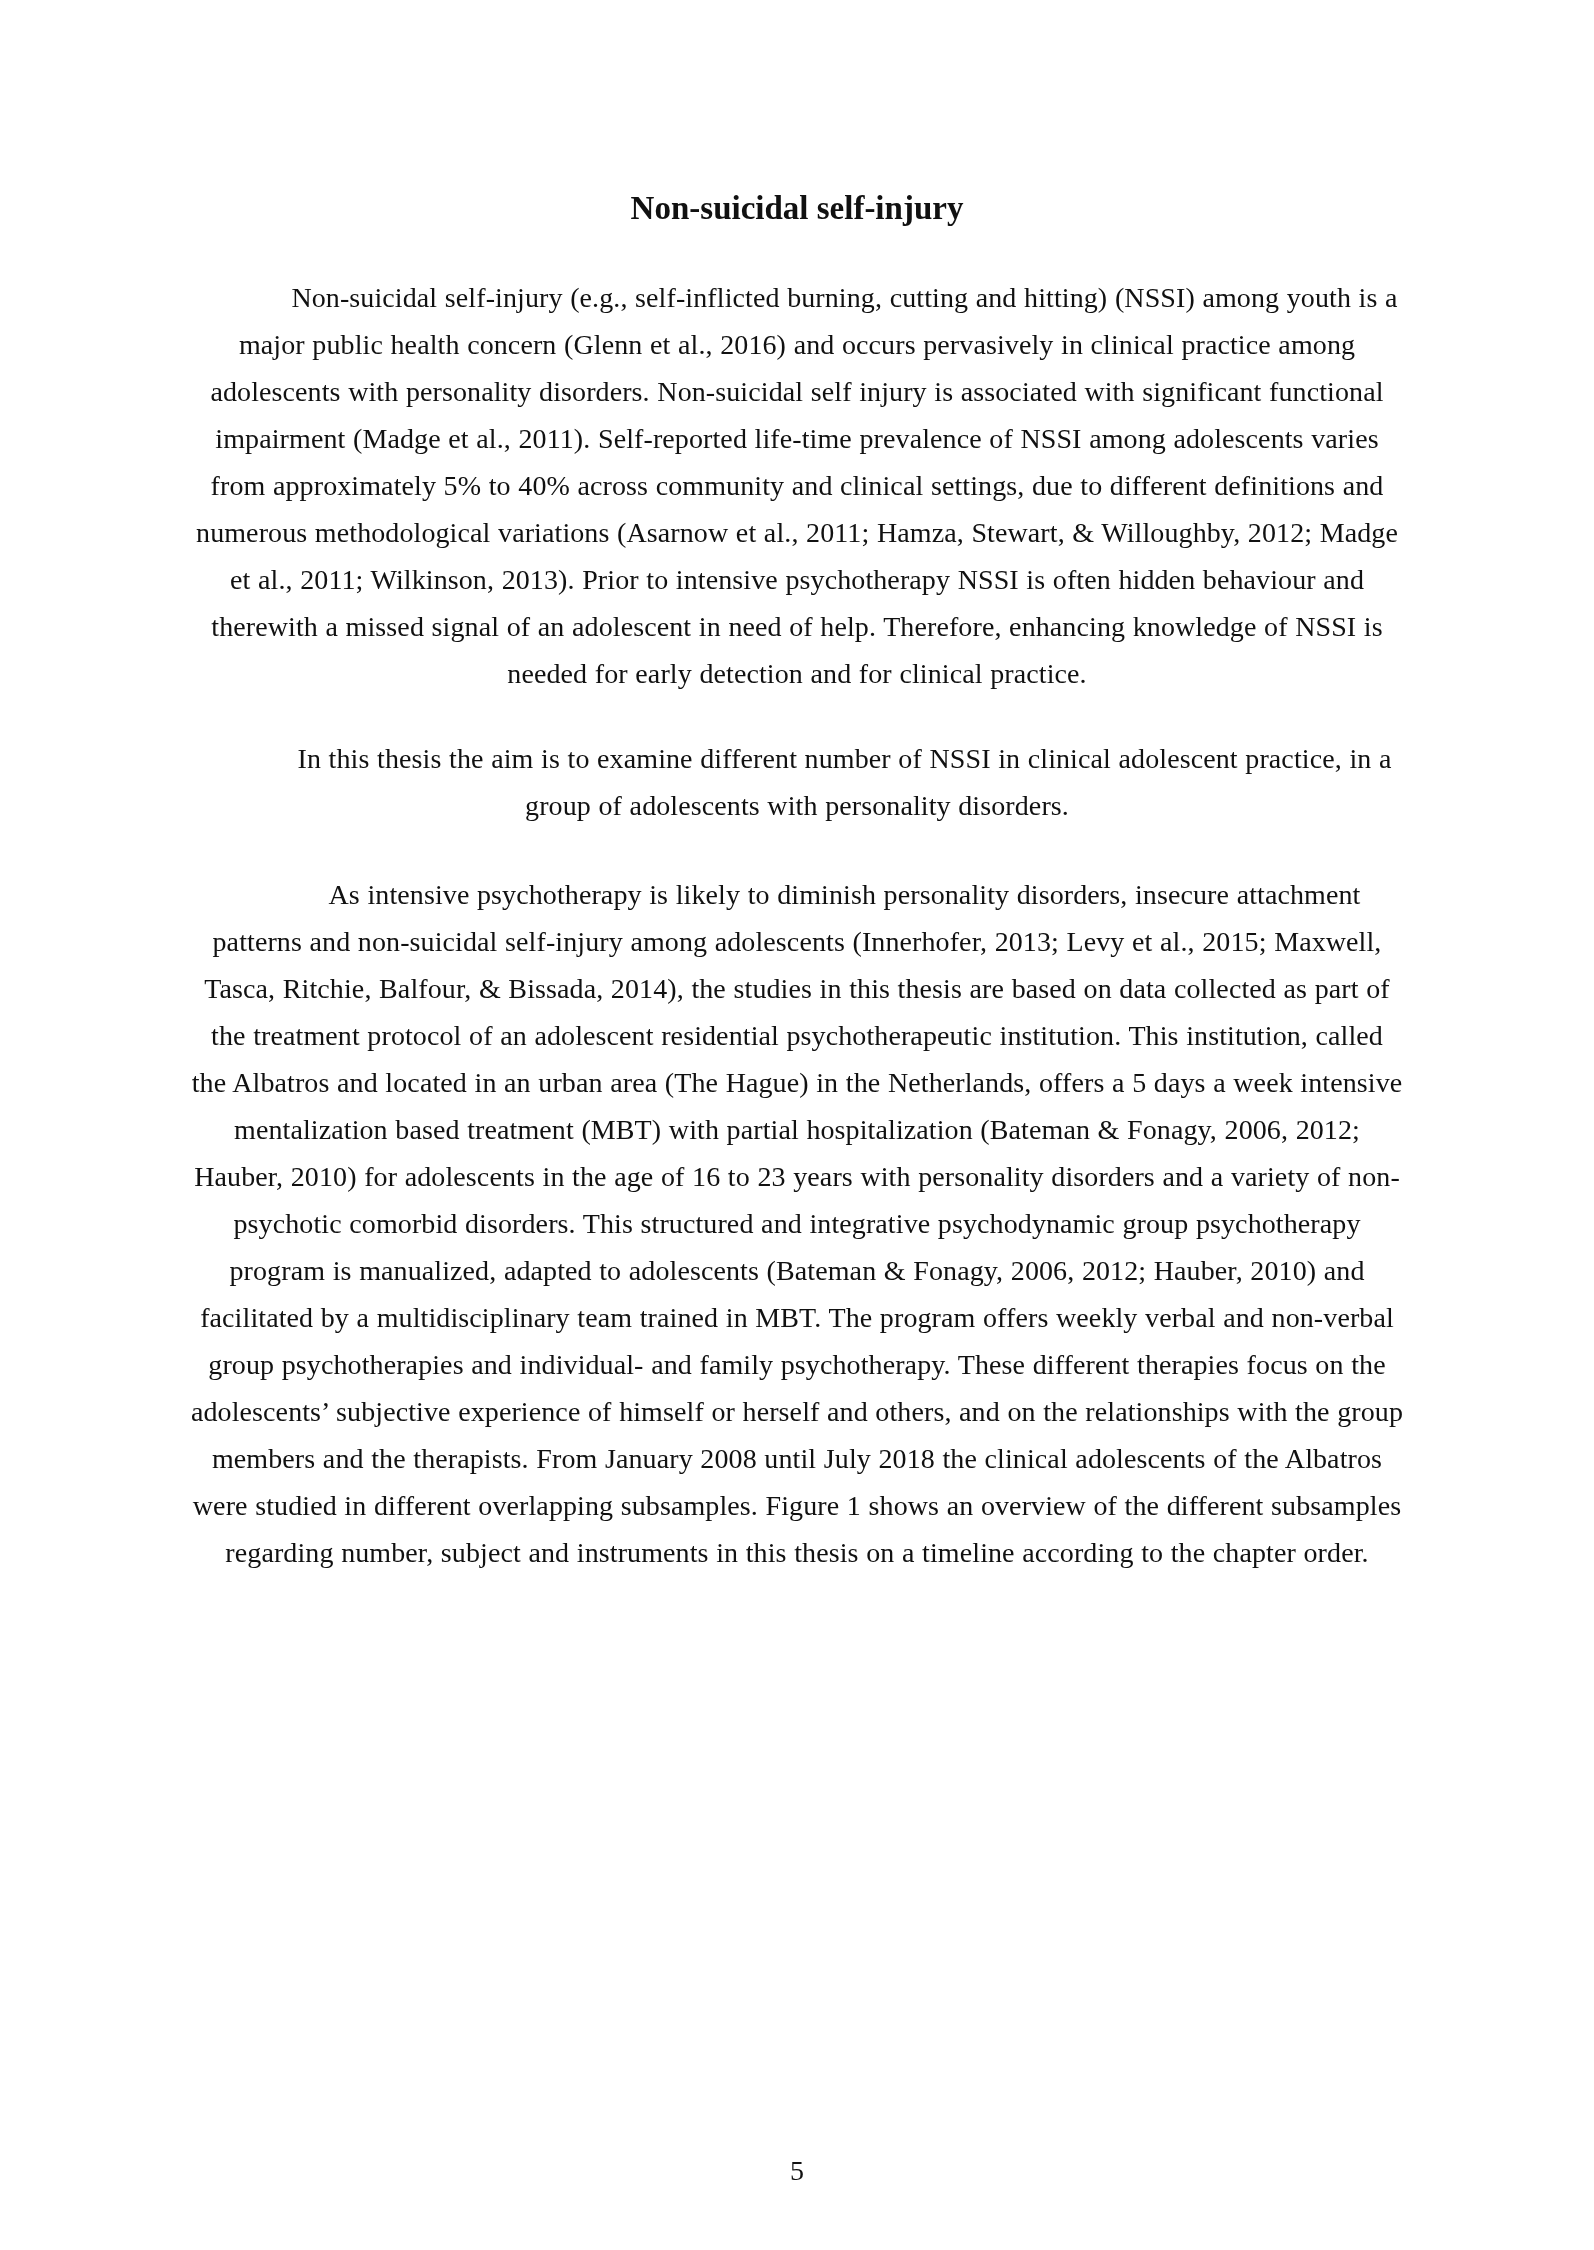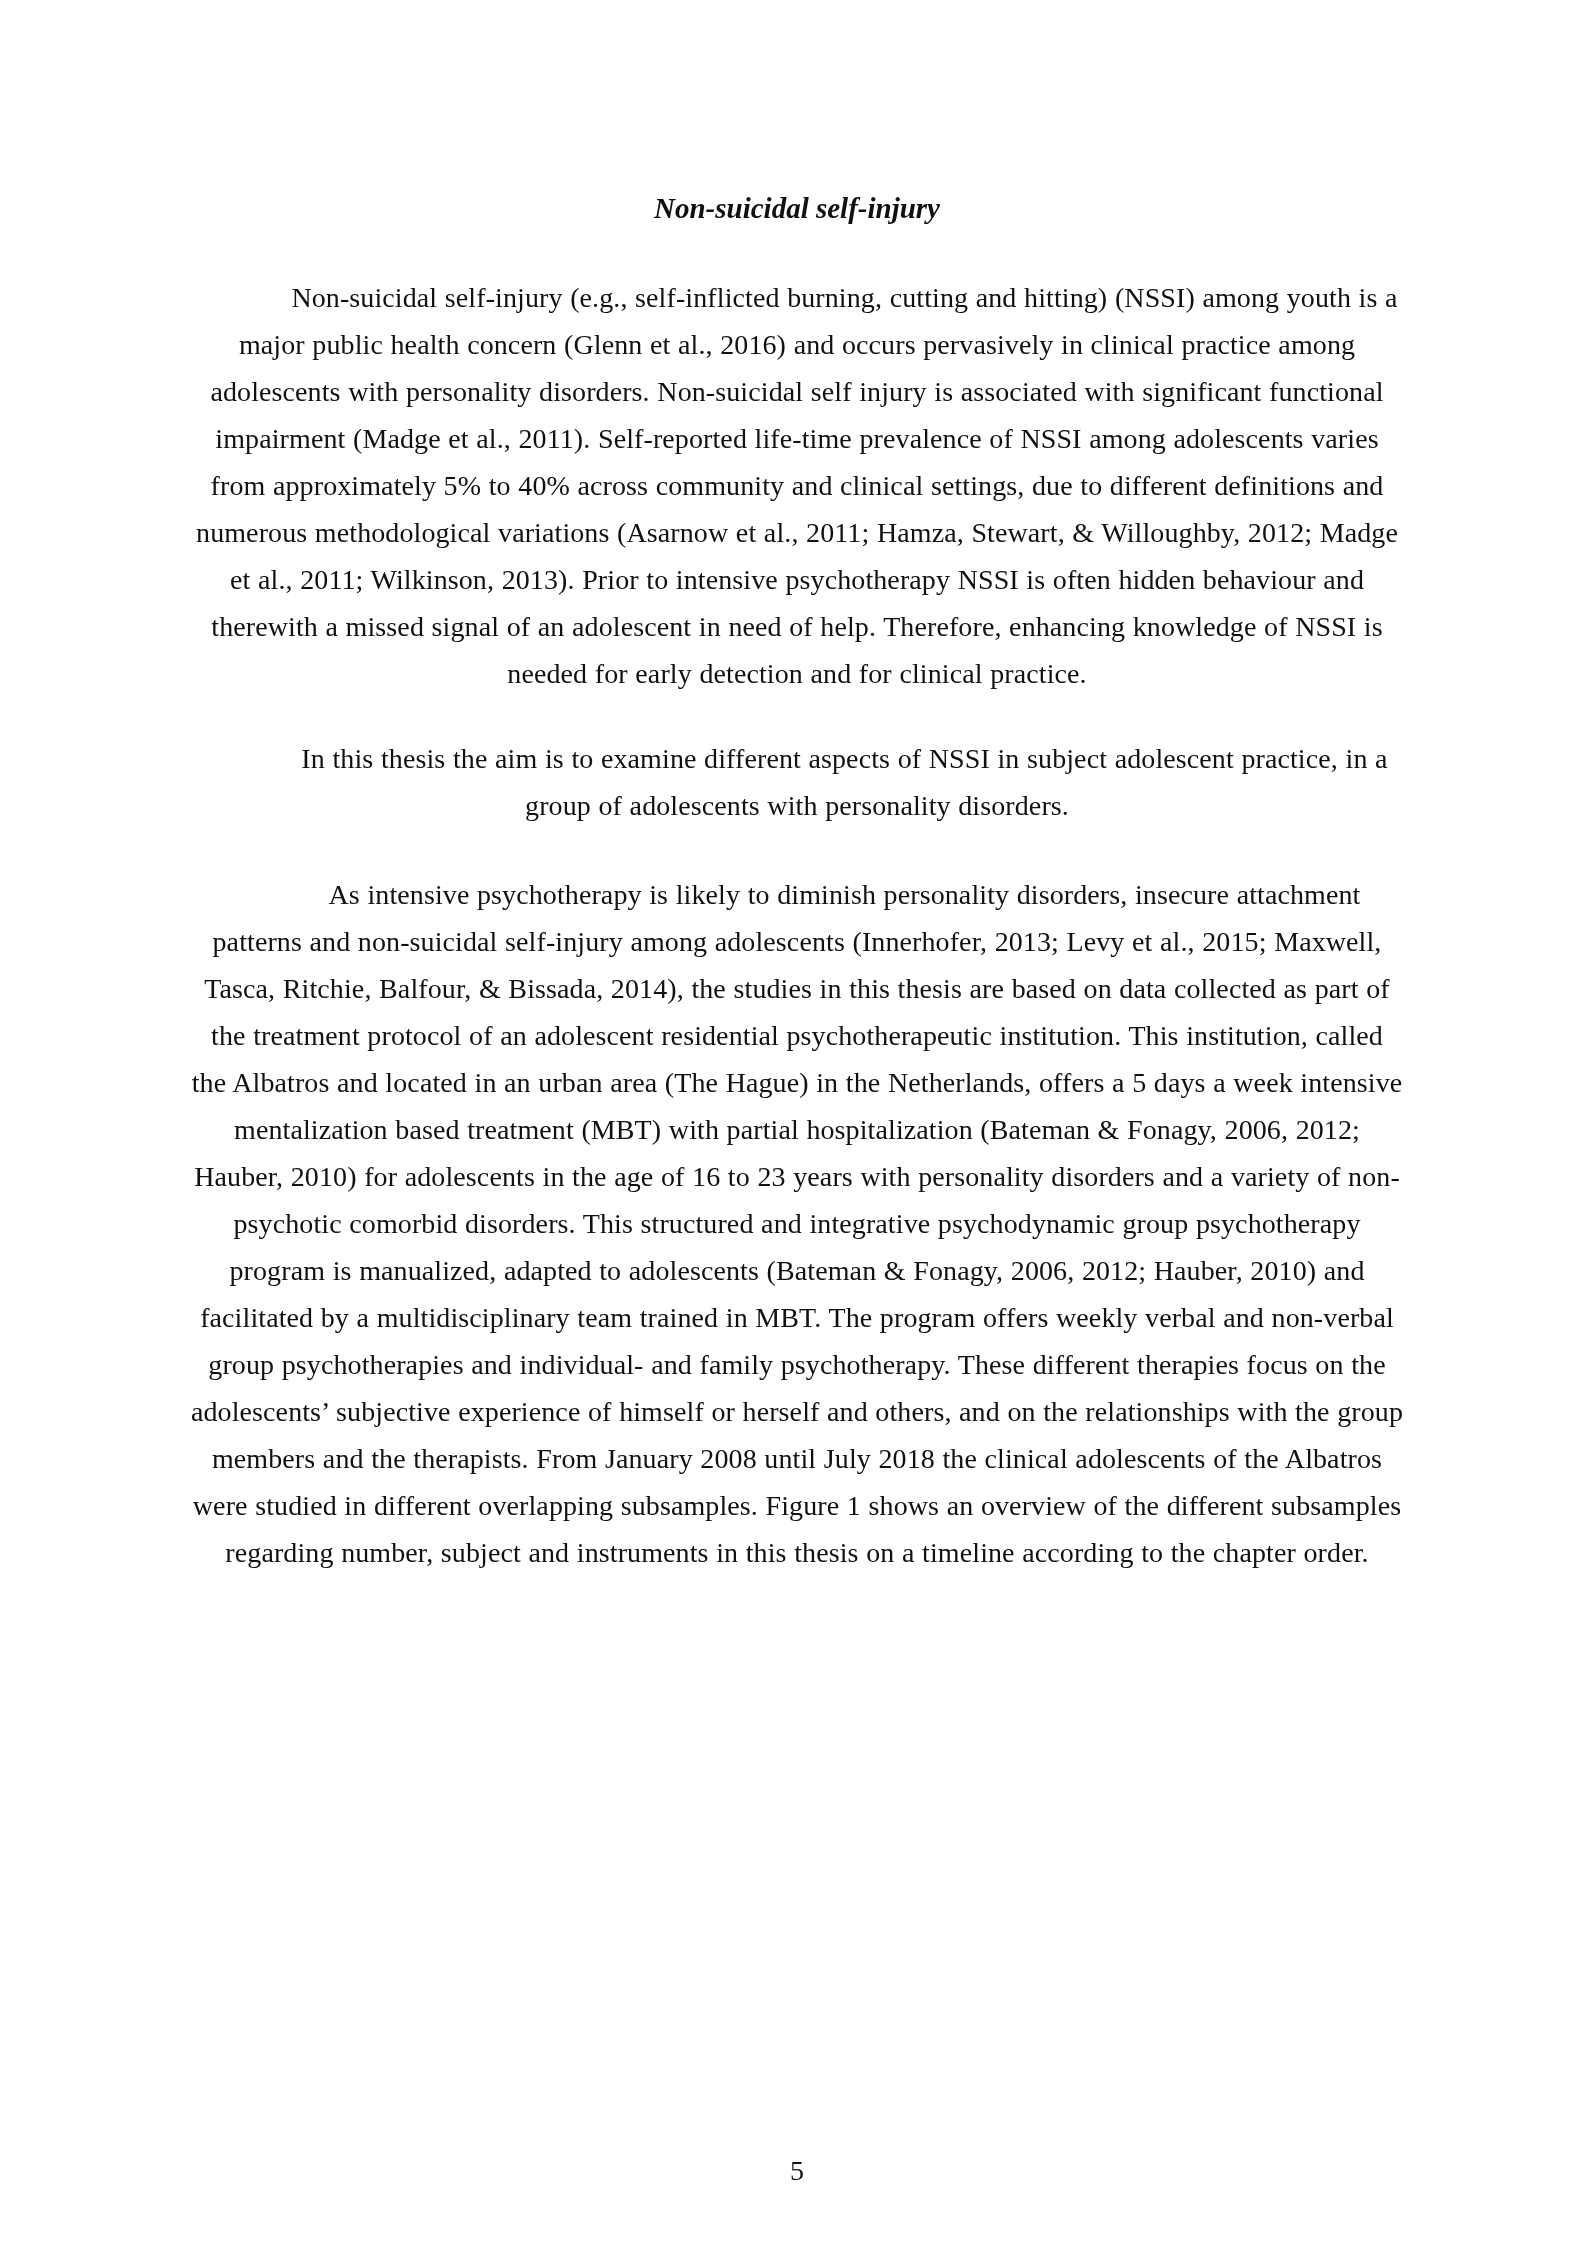--- a/index.html
+++ b/index.html
@@ -18,26 +18,25 @@
     position: absolute;
     top: 0;
     left: 0;
     width: 1594px;
     height: 2250px;
     box-sizing: border-box;
     padding: 185px 190px 0 190px;
     background: #ffffff;
   }
   .heading {
-    font-size: 29px;
+    font-size: 33px;
     font-weight: bold;
     text-align: center;
     margin: 0;
     line-height: 47px;
-    font-style: italic;
   }
   .heading-2 {
     margin-top: 190px;
   }
   p.body-text {
     font-size: 28px;
     line-height: 47px;
     text-align: center;
     text-indent: 95px;
     margin: 0;
@@ -60,20 +59,20 @@
 </style>
 </head>
 <body>
 
 <div class="page">
 
   <h1 class="heading">Non-suicidal self-injury</h1>
 
   <p class="body-text">Non-suicidal self-injury (e.g., self-inflicted burning, cutting and hitting) (NSSI) among youth is a major public health concern (Glenn et al., 2016) and occurs pervasively in clinical practice among adolescents with personality disorders. Non-suicidal self injury is associated with significant functional impairment (Madge et al., 2011). Self-reported life-time prevalence of NSSI among adolescents varies from approximately 5% to 40% across community and clinical settings, due to different definitions and numerous methodological variations (Asarnow et al., 2011; Hamza, Stewart, &amp; Willoughby, 2012; Madge et al., 2011; Wilkinson, 2013). Prior to intensive psychotherapy NSSI is often hidden behaviour and therewith a missed signal of an adolescent in need of help. Therefore, enhancing knowledge of NSSI is needed for early detection and for clinical practice.</p>
 
-  <p class="body-text follow">In this thesis the aim is to examine different aspects of NSSI in subject adolescent practice, in a group of adolescents with personality disorders.</p>
+  <p class="body-text follow">In this thesis the aim is to examine different number of NSSI in clinical adolescent practice, in a group of adolescents with personality disorders.</p>
 
 
   <p class="body-text">As intensive psychotherapy is likely to diminish personality disorders, insecure attachment patterns and non-suicidal self-injury among adolescents (Innerhofer, 2013; Levy et al., 2015; Maxwell, Tasca, Ritchie, Balfour, &amp; Bissada, 2014), the studies in this thesis are based on data collected as part of the treatment protocol of an adolescent residential psychotherapeutic institution. This institution, called the Albatros and located in an urban area (The Hague) in the Netherlands, offers a 5 days a week intensive mentalization based treatment (MBT) with partial hospitalization (Bateman &amp; Fonagy, 2006, 2012; Hauber, 2010) for adolescents in the age of 16 to 23 years with personality disorders and a variety of non-psychotic comorbid disorders. This structured and integrative psychodynamic group psychotherapy program is manualized, adapted to adolescents (Bateman &amp; Fonagy, 2006, 2012; Hauber, 2010) and facilitated by a multidisciplinary team trained in MBT. The program offers weekly verbal and non-verbal group psychotherapies and individual- and family psychotherapy. These different therapies focus on the adolescents’ subjective experience of himself or herself and others, and on the relationships with the group members and the therapists. From January 2008 until July 2018 the clinical adolescents of the Albatros were studied in different overlapping subsamples. Figure 1 shows an overview of the different subsamples regarding number, subject and instruments in this thesis on a timeline according to the chapter order.</p>
 
 </div>
 
 <div class="page-number">5</div>
 
 </body></html>

